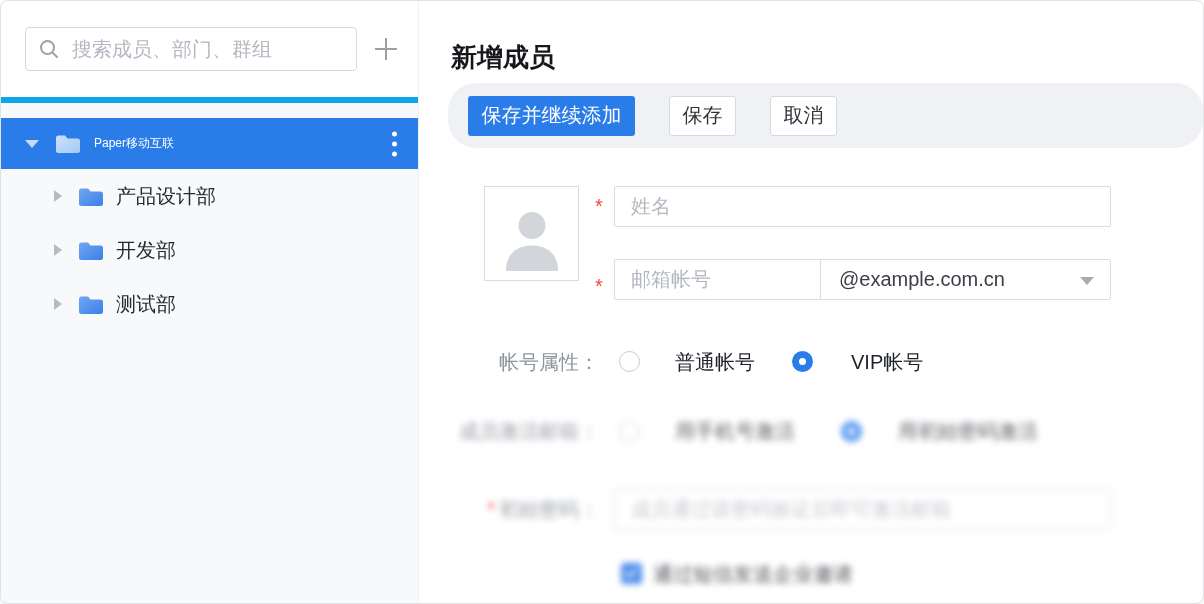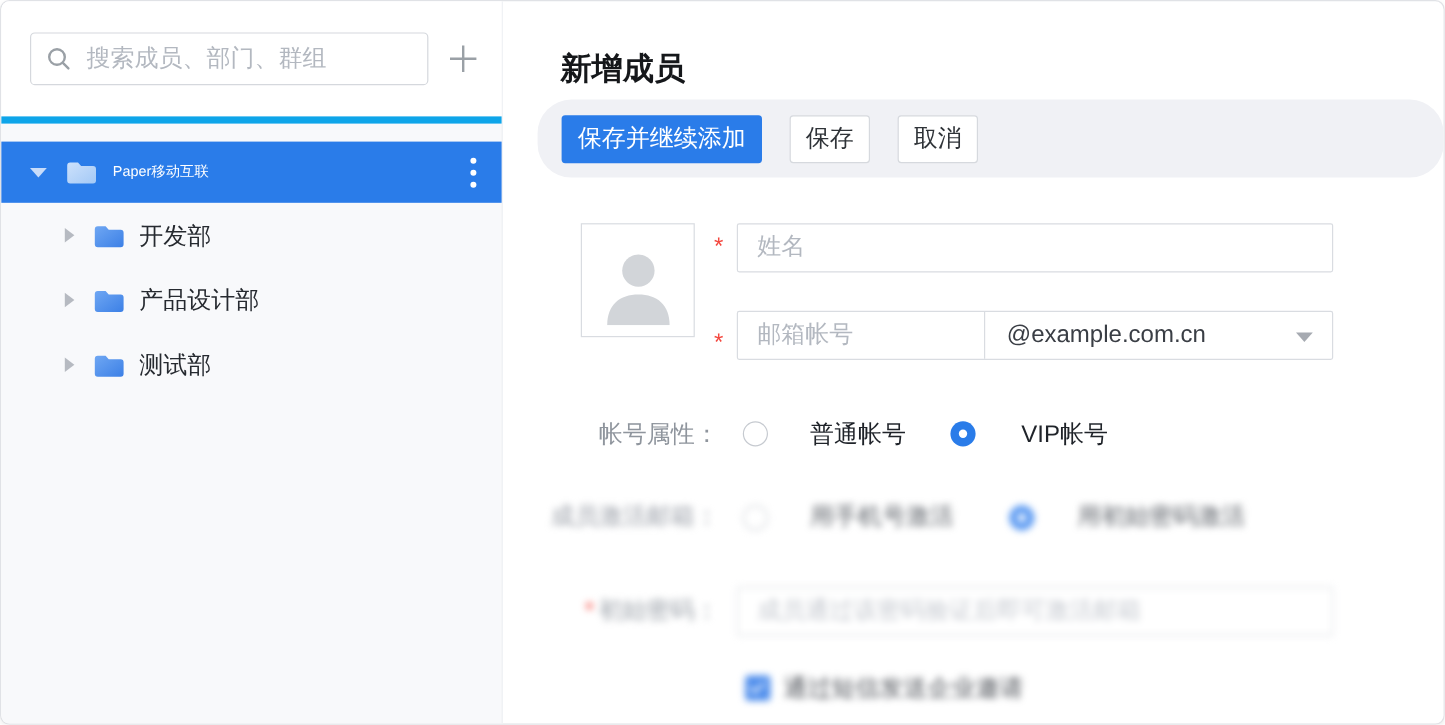--- a/index.html
+++ b/index.html
@@ -22,22 +22,22 @@
   .caret-down{margin-left:24px;width:0;height:0;border-left:7px solid transparent;border-right:7px solid transparent;border-top:8px solid #c7dcfa;}
   .tree-root .folder{margin-left:16px;display:flex;}
   .tree-root .lbl{margin-left:13px;font-size:12px;}
   .dots{position:absolute;right:10px;top:50%;transform:translateY(-50%);width:28px;display:flex;flex-direction:column;align-items:center;gap:5px;cursor:pointer;}
   .dots i{width:5px;height:5px;border-radius:50%;background:#fff;}
   .tree-child{height:54px;display:flex;align-items:center;cursor:pointer;}
   .caret-right{margin-left:53px;width:0;height:0;border-top:6px solid transparent;border-bottom:6px solid transparent;border-left:8px solid #b6bac1;}
   .tree-child .folder{margin-left:16px;display:flex;}
   .tree-child .lbl{margin-left:12px;font-size:20px;color:#262a30;}
   
-  .page-title{position:absolute;left:450px;top:22px;font-size:26px;font-weight:600;color:#15171a;margin-left:16px;}
-  .toolbar{position:absolute;left:447px;right:0;top:82px;height:65px;background:#f0f1f5;display:flex;align-items:center;gap:23px;padding-left:20px;box-sizing:border-box;border-radius:28px;}
+  .page-title{position:absolute;left:450px;top:22px;font-size:26px;font-weight:600;color:#15171a;}
+  .toolbar{position:absolute;left:447px;right:0;top:82px;height:65px;background:#f0f1f5;display:flex;align-items:center;gap:34px;padding-left:20px;box-sizing:border-box;border-radius:28px;}
   .btn{height:40px;border-radius:3px;font-size:20px;display:flex;align-items:center;justify-content:center;cursor:pointer;box-sizing:border-box;font-family:inherit;}
   .btn-primary{width:167px;background:#2a7ce9;border:0;color:#fff;}
   .btn-plain{width:67px;background:#fff;border:1px solid #d6d9de;color:#2f3338;}
   
   .avatar-box{position:absolute;left:483px;top:185px;width:95px;height:95px;box-sizing:border-box;background:#fff;border:1px solid #d9dce1;display:flex;align-items:flex-end;justify-content:center;overflow:hidden;}
   .avatar-box svg{margin-bottom:9px;}
   .req{position:absolute;width:16px;text-align:center;color:#f4483f;font-size:20px;}
   .tinput{position:absolute;box-sizing:border-box;border:1px solid #d9dce1;border-radius:2px;background:#fff;padding:1px 16px;font-size:20px;color:#333;outline:0;font-family:inherit;}
   .email-group{position:absolute;left:613px;top:258px;width:497px;height:41px;box-sizing:border-box;border:1px solid #d9dce1;border-radius:2px;background:#fff;display:flex;}
   .email-group input{width:206px;box-sizing:border-box;border:0;border-right:1px solid #d9dce1;outline:0;padding:0 16px;font-size:20px;color:#333;background:transparent;font-family:inherit;}
@@ -115,30 +115,30 @@
           </span>
       </div>
 
       <div class="tree-child">
         <span class="caret-right"></span>
         <span class="folder">
           <svg width="26" height="21" viewBox="0 0 26 21">
               <path d="M1 5 Q1 2.5 3.5 2.5 H10 L12.6 5.4 H22.5 Q25 5.4 25 7.9 V17.5 Q25 20 22.5 20 H3.5 Q1 20 1 17.5 Z" fill="url(#fg)"></path>
             </svg>
         </span>
-        <span class="lbl">开发部</span>
+        <span class="lbl">产品设计部</span>
       </div>
       <div class="tree-child">
         <span class="caret-right"></span>
         <span class="folder">
           <svg width="26" height="21" viewBox="0 0 26 21">
               <path d="M1 5 Q1 2.5 3.5 2.5 H10 L12.6 5.4 H22.5 Q25 5.4 25 7.9 V17.5 Q25 20 22.5 20 H3.5 Q1 20 1 17.5 Z" fill="url(#fg)"></path>
             </svg>
         </span>
-        <span class="lbl">产品设计部</span>
+        <span class="lbl">开发部</span>
       </div>
       <div class="tree-child">
         <span class="caret-right"></span>
         <span class="folder">
           <svg width="26" height="21" viewBox="0 0 26 21">
               <path d="M1 5 Q1 2.5 3.5 2.5 H10 L12.6 5.4 H22.5 Q25 5.4 25 7.9 V17.5 Q25 20 22.5 20 H3.5 Q1 20 1 17.5 Z" fill="url(#fg)"></path>
             </svg>
         </span>
         <span class="lbl">测试部</span>
       </div>

